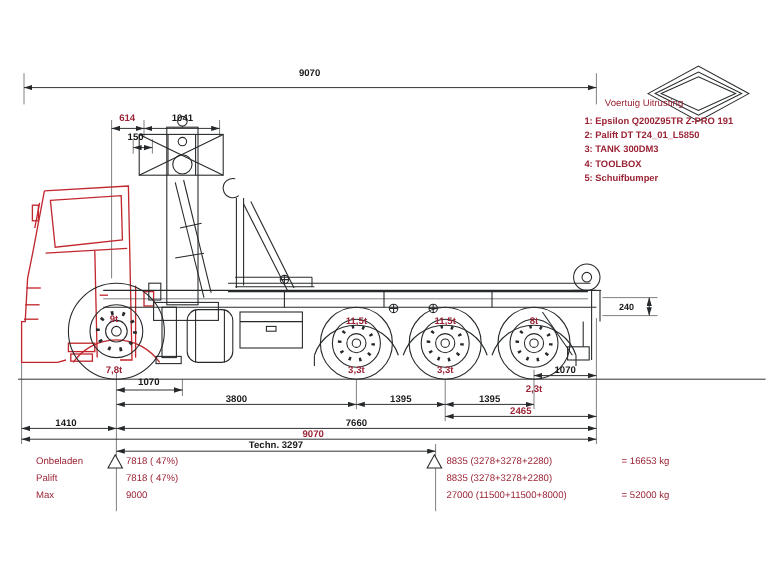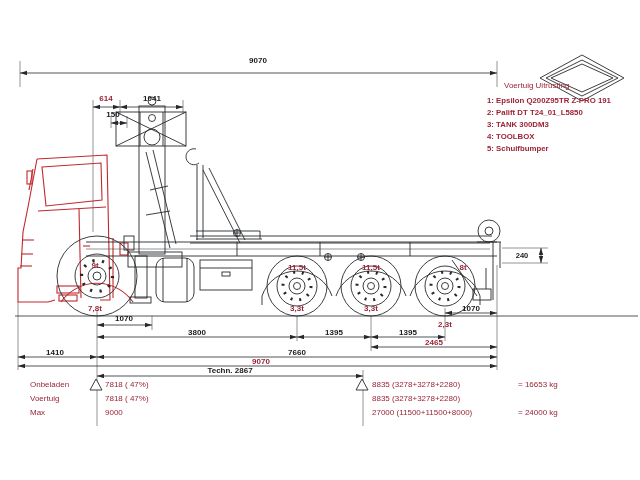--- a/index.html
+++ b/index.html
@@ -223,48 +223,48 @@
   <div class="lbl c" style="left:113px;top:110px">150</div>
   <div class="lbl c" style="left:124px;top:314px">1070</div>
   <div class="lbl c" style="left:197px;top:328px">3800</div>
   <div class="lbl c" style="left:334px;top:328px">1395</div>
   <div class="lbl c" style="left:408px;top:328px">1395</div>
   <div class="lbl c" style="left:471px;top:304px">1070</div>
   <div class="lbl c mr" style="left:434px;top:338px">2465</div>
   <div class="lbl c" style="left:55px;top:348px">1410</div>
   <div class="lbl c" style="left:297px;top:348px">7660</div>
   <div class="lbl c mr" style="left:261px;top:357px">9070</div>
-  <div class="lbl c" style="left:230px;top:366px">Techn. 2867</div>
+  <div class="lbl c" style="left:230px;top:366px">Techn. 3297</div>
   <div class="lbl c" style="left:522px;top:251px;font-size:7.5px">240</div>
 
   <div class="lbl c mr" style="left:95px;top:261px">9t</div>
   <div class="lbl c mr" style="left:95px;top:304px">7,8t</div>
   <div class="lbl c mr" style="left:297px;top:263px">11,5t</div>
   <div class="lbl c mr" style="left:297px;top:304px">3,3t</div>
   <div class="lbl c mr" style="left:371px;top:263px">11,5t</div>
   <div class="lbl c mr" style="left:371px;top:304px">3,3t</div>
-  <div class="lbl c mr" style="left:463px;top:263px">8t</div>
+  <div class="lbl c mr" style="left:445px;top:263px">8t</div>
   <div class="lbl c mr" style="left:445px;top:320px">2,3t</div>
 
   <div class="legend-title">Voertuig Uitrusting</div>
   <div class="legend-item" style="top:96px">1: Epsilon Q200Z95TR Z-PRO 191</div>
   <div class="legend-item" style="top:108px">2: Palift DT T24_01_L5850</div>
   <div class="legend-item" style="top:120px">3: TANK 300DM3</div>
   <div class="legend-item" style="top:132px">4: TOOLBOX</div>
   <div class="legend-item" style="top:144px">5: Schuifbumper</div>
 
 
   <div class="trow" style="left:30px;top:380px">Onbeladen</div>
   <div class="trow" style="left:105px;top:380px">7818 ( 47%)</div>
   <div class="trow" style="left:372px;top:380px">8835 (3278+3278+2280)</div>
   <div class="trow" style="left:518px;top:380px">= 16653 kg</div>
 
-  <div class="trow" style="left:30px;top:394px">Voertuig</div>
+  <div class="trow" style="left:30px;top:394px">Palift</div>
   <div class="trow" style="left:105px;top:394px">7818 ( 47%)</div>
   <div class="trow" style="left:372px;top:394px">8835 (3278+3278+2280)</div>
   <div class="trow" style="left:518px;top:394px"></div>
 
   <div class="trow" style="left:30px;top:408px">Max</div>
   <div class="trow" style="left:105px;top:408px">9000</div>
   <div class="trow" style="left:372px;top:408px">27000 (11500+11500+8000)</div>
-  <div class="trow" style="left:518px;top:408px">= 24000 kg</div>
+  <div class="trow" style="left:518px;top:408px">= 52000 kg</div>
 
 </div>
 
 </body></html>

